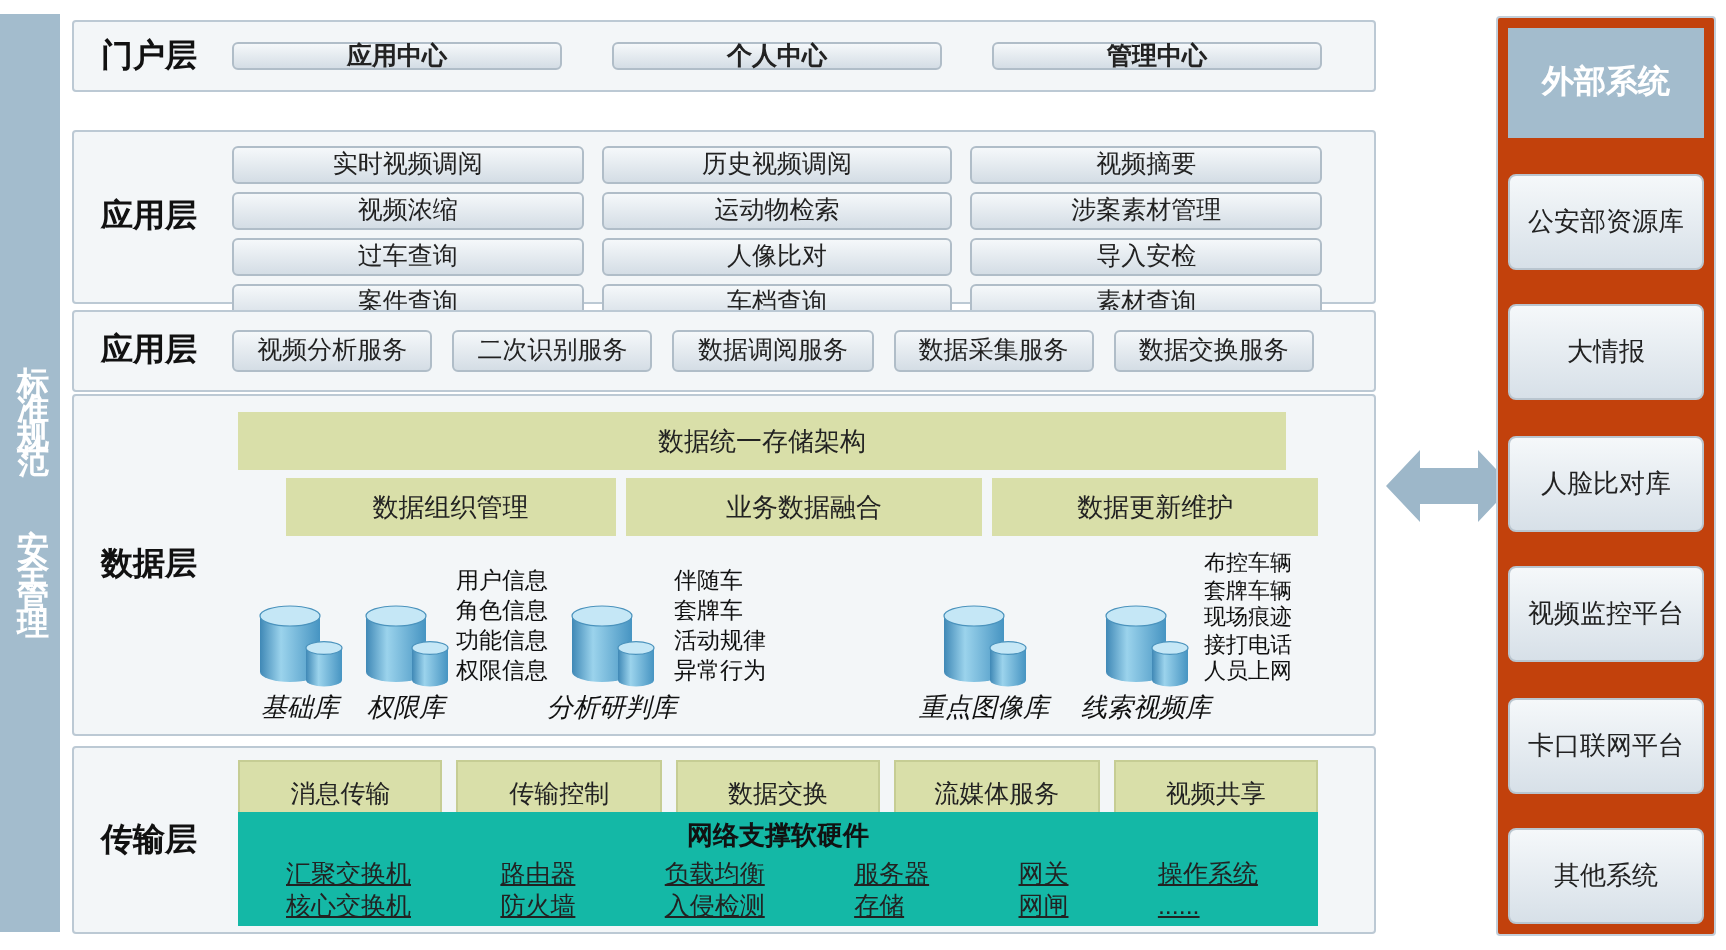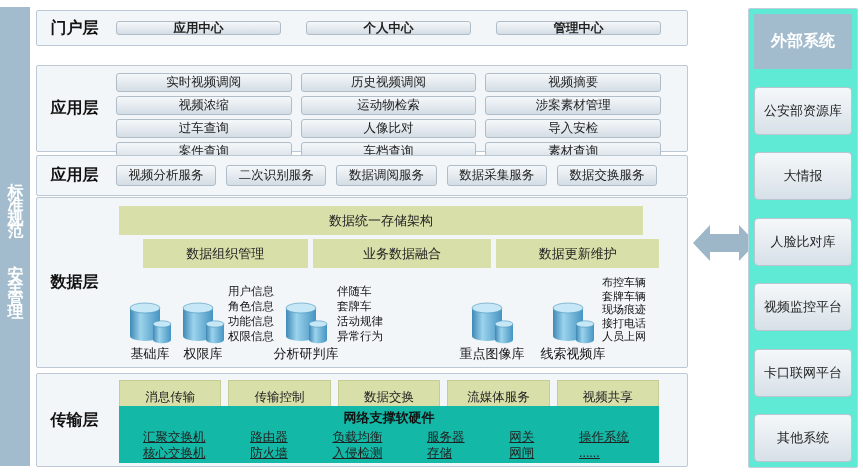--- a/index.html
+++ b/index.html
@@ -40,36 +40,36 @@
   
   .band-title { position:absolute; left:7px; right:44px; top:8px; height:29px; background:#d9dfa9;
                 display:flex; align-items:center; justify-content:center; font-size:13px; color:#222; }
   .band-row { position:absolute; left:7px; right:28px; top:41px; height:29px; display:flex; gap:5px;padding-left:24px; }
   .band { background:#d9dfa9; display:flex; align-items:center; justify-content:center;
           font-size:13px; color:#222; }
   .band.b1{flex:173;} .band.b2{flex:188;} .band.b3{flex:171;}
   .db-area { position:absolute; left:0; right:0; top:72px; bottom:0; }
   .db { position:absolute; top:32px; width:76px; text-align:center; }
   .db svg { display:block; margin:0 auto; }
-  .db-label { font-size:13px; color:#111; margin-top:1px; white-space:nowrap; }
+  .db-label { font-size:13px; color:#111; margin-top:1px; white-space:nowrap;font-style:italic; }
   .anno { position:absolute; font-size:11.5px; line-height:15px; color:#111; white-space:pre-line; }
   .anno.small { font-size:11px; line-height:13.5px; }
 
   
   .trans-btn-row { position:absolute; left:7px; right:28px; top:6px; height:34px; display:flex; gap:7px;font-family:Liberation Mono, monospace; }
   .gbtn { flex:1; background:#d9dfa9; border:1px solid #c6cd94; display:flex; align-items:center;
           justify-content:center; font-size:12.5px; color:#222; box-sizing:border-box; }
   .network-box { position:absolute; left:7px; right:28px; top:32px; height:57px; background:#14b8a6; }
   .net-title { text-align:center; font-weight:bold; font-size:13px; color:#111; padding-top:3px; }
   .net-cols { display:flex; justify-content:space-between; padding:2px 30px 0 24px;
               font-size:12.5px; line-height:16px; color:#222; }
   .net-col { white-space:pre-line;text-decoration:underline; }
 
   
-  .ext { position:absolute; left:748px; top:8px; width:110px; height:460px; background:#5eead4;
+  .ext { position:absolute; left:748px; top:8px; width:110px; height:460px; background:#c2410c;
          border:1px solid #c2cfda; border-radius:2px; box-sizing:border-box;
          display:flex; flex-direction:column; justify-content:space-between; padding:5px; }
   .ext-header { height:55px; background:#a3bccd; color:#fff; font-weight:bold; font-size:16px;
                 display:flex; align-items:center; justify-content:center; }
   .ext-item { height:46px; background:linear-gradient(#f5f8fa,#d7e0e8); border:1px solid #b9c5cf;
               border-radius:4px; display:flex; align-items:center; justify-content:center;
               font-size:13px; color:#222; }
 
   .arrow { position:absolute; left:693px; top:221px; }
 </style>

